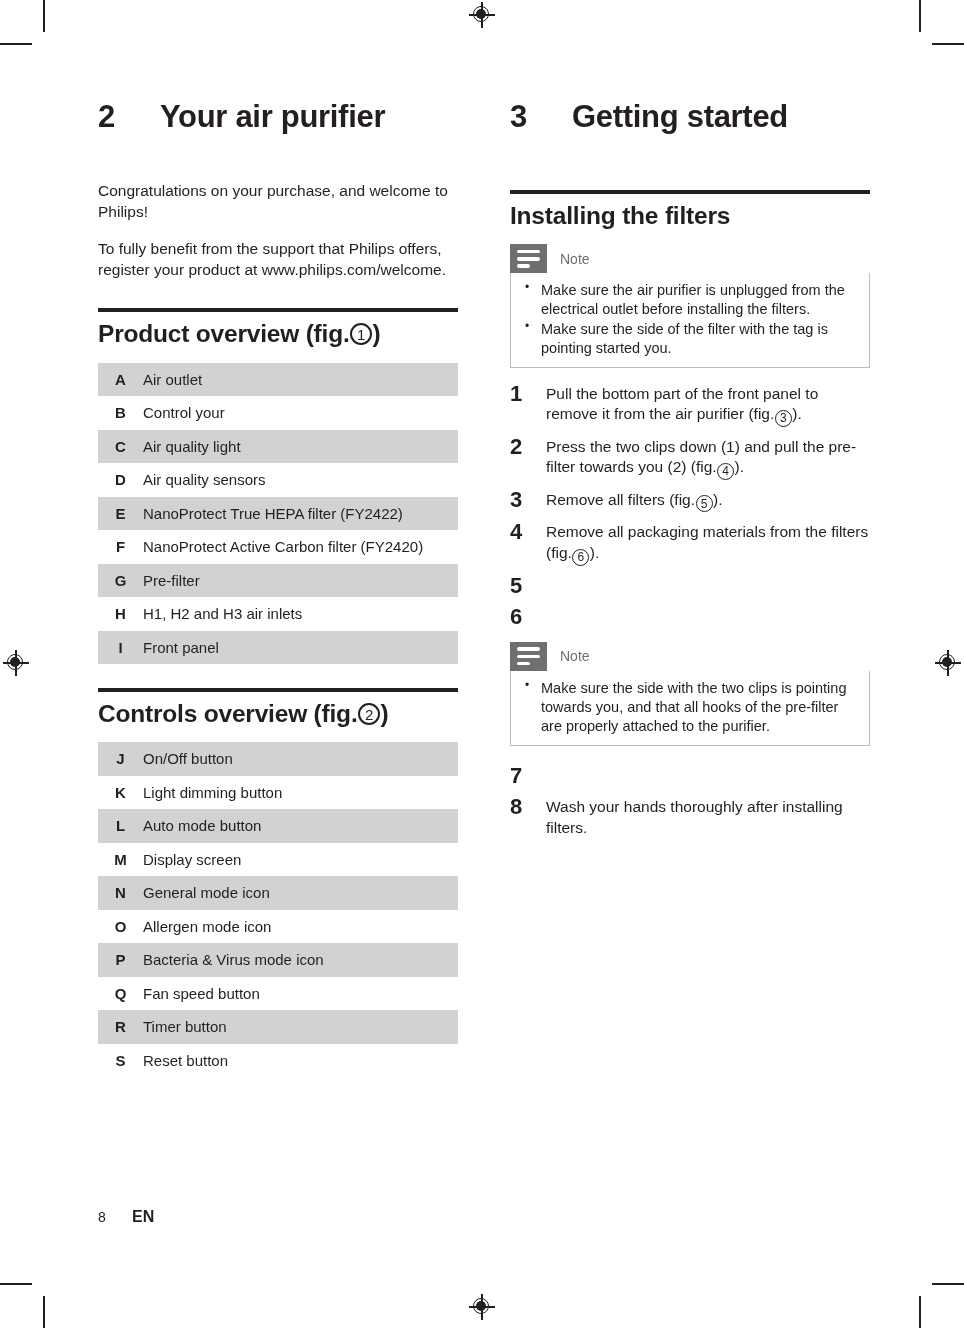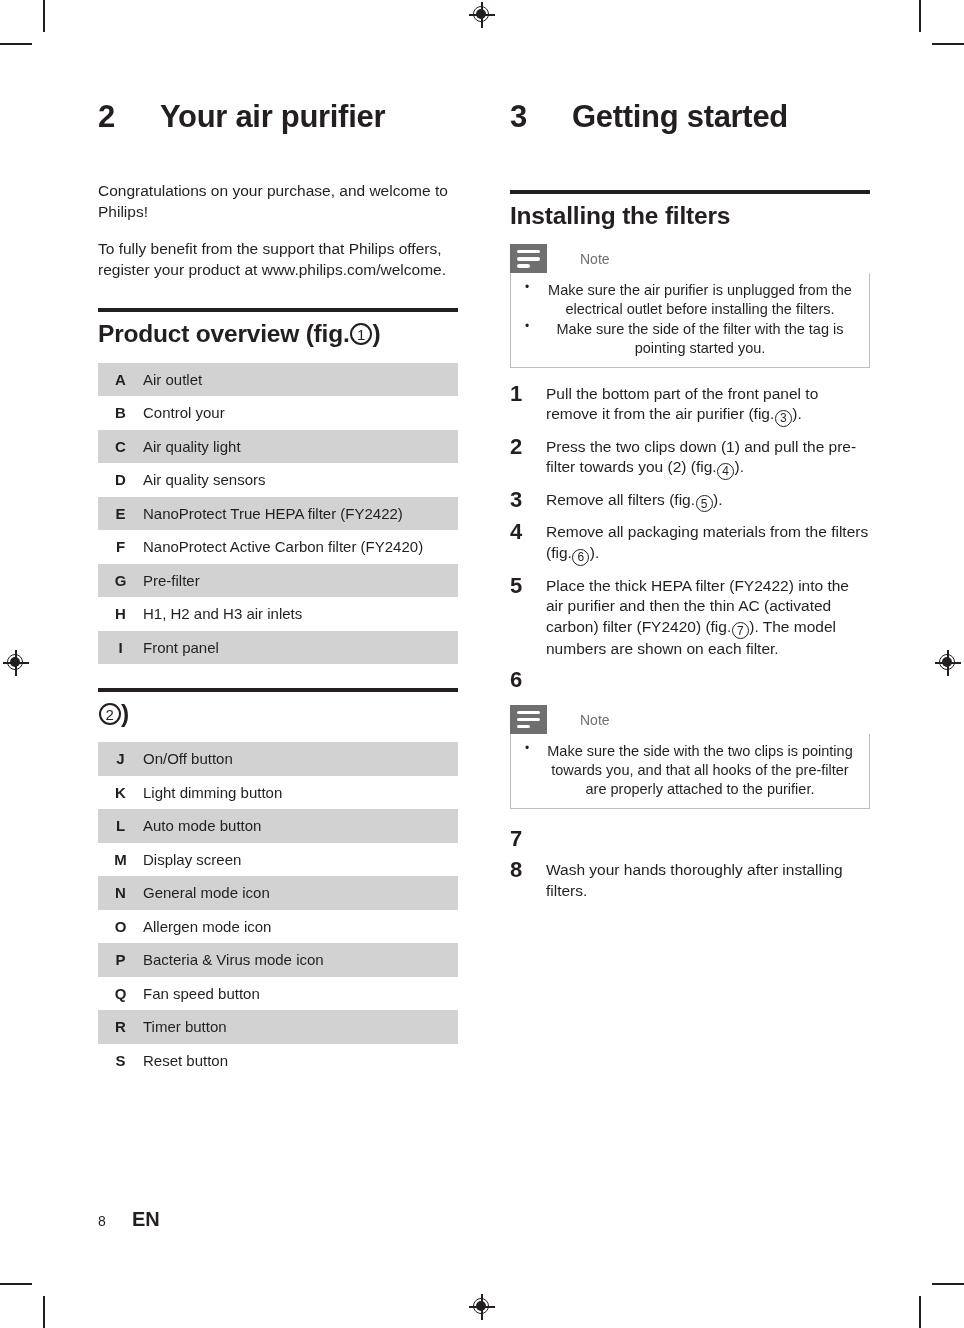--- a/index.html
+++ b/index.html
@@ -140,21 +140,20 @@
   }
   table.legend td.val { padding-right: 16px; }
   table.legend tr.shaded td { background: #d2d2d2; }
 
   
   .note { margin: 14px 0 14px 0; }
   .note-head {
     display: flex;
     align-items: stretch;
     height: 29px;
-    gap: 20px;
   }
   .note-icon {
     width: 37px;
     background: #6f6f6f;
     display: flex;
     flex-direction: column;
     justify-content: center;
     align-items: flex-start;
     padding-left: 7px;
     box-sizing: border-box;
@@ -179,21 +178,20 @@
   }
   .note-body {
     border: 1px solid #bdbdbd;
     border-top: none;
     padding: 8px 10px 9px 10px;
   }
   .note-body ul {
     margin: 0;
     padding: 0;
     list-style: none;
-    text-align: center;
   }
   .note-body li {
     font-size: 14.5px;
     line-height: 1.32;
     position: relative;
     padding-left: 20px;
     margin: 0;
     color: #231f20;
   }
   .note-body li::before {
@@ -235,21 +233,21 @@
   
   .footer {
     position: absolute;
     left: 98px;
     top: 1208px;
     display: flex;
     align-items: baseline;
     font-size: 14px;
   }
   .footer .pno { width: 34px; }
-  .footer .lang { font-weight: bold; font-size: 20px; }
+  .footer .lang { font-weight: bold; font-size: 16px; }
 </style>
 </head>
 <body>
 
 <div>
 
   <div class="crop" style="left:43px;top:0;width:1.5px;height:32px;"></div>
   <div class="crop" style="left:0;top:43px;width:32px;height:1.5px;"></div>
 
   <div class="crop" style="left:919px;top:0;width:1.5px;height:32px;"></div>
@@ -342,20 +340,21 @@
           </tr>
           <tr class="shaded">
             <td class="key">I</td>
             <td class="val">Front panel</td>
           </tr>
         </tbody>
     </table>
 
     <div class="rule tight"></div>
     <h2 class="section">
+      <span>Controls overview (fig.</span>
         <span class="circnum">2</span>
         <span>)</span>
     </h2>
 
     <table class="legend">
       <tbody id="controls-rows">
           <tr class="shaded">
             <td class="key">J</td>
             <td class="val">On/Off button</td>
           </tr>
@@ -438,21 +437,20 @@
         <li>
           <span class="sn">3</span>
           <span class="st">Remove all filters (fig.<span class="circnum sm">5</span>).</span>
         </li>
         <li>
           <span class="sn">4</span>
           <span class="st">Remove all packaging materials from the filters (fig.<span class="circnum sm">6</span>).</span>
         </li>
         <li>
           <span class="sn">5</span>
-          <span class="st">Place the thick HEPA filter (<b>FY2422</b>) into the air purifier and then the thin AC (activated carbon) filter (<b>FY2420</b>) (fig.<span class="circnum sm">7</span>). The model numbers are shown on each filter.</span>
         </li>
         <li>
           <span class="sn">6</span>
         </li>
       </ol>
 
     <div class="note">
       <div class="note-head">
         <div class="note-icon">
             <i></i>

